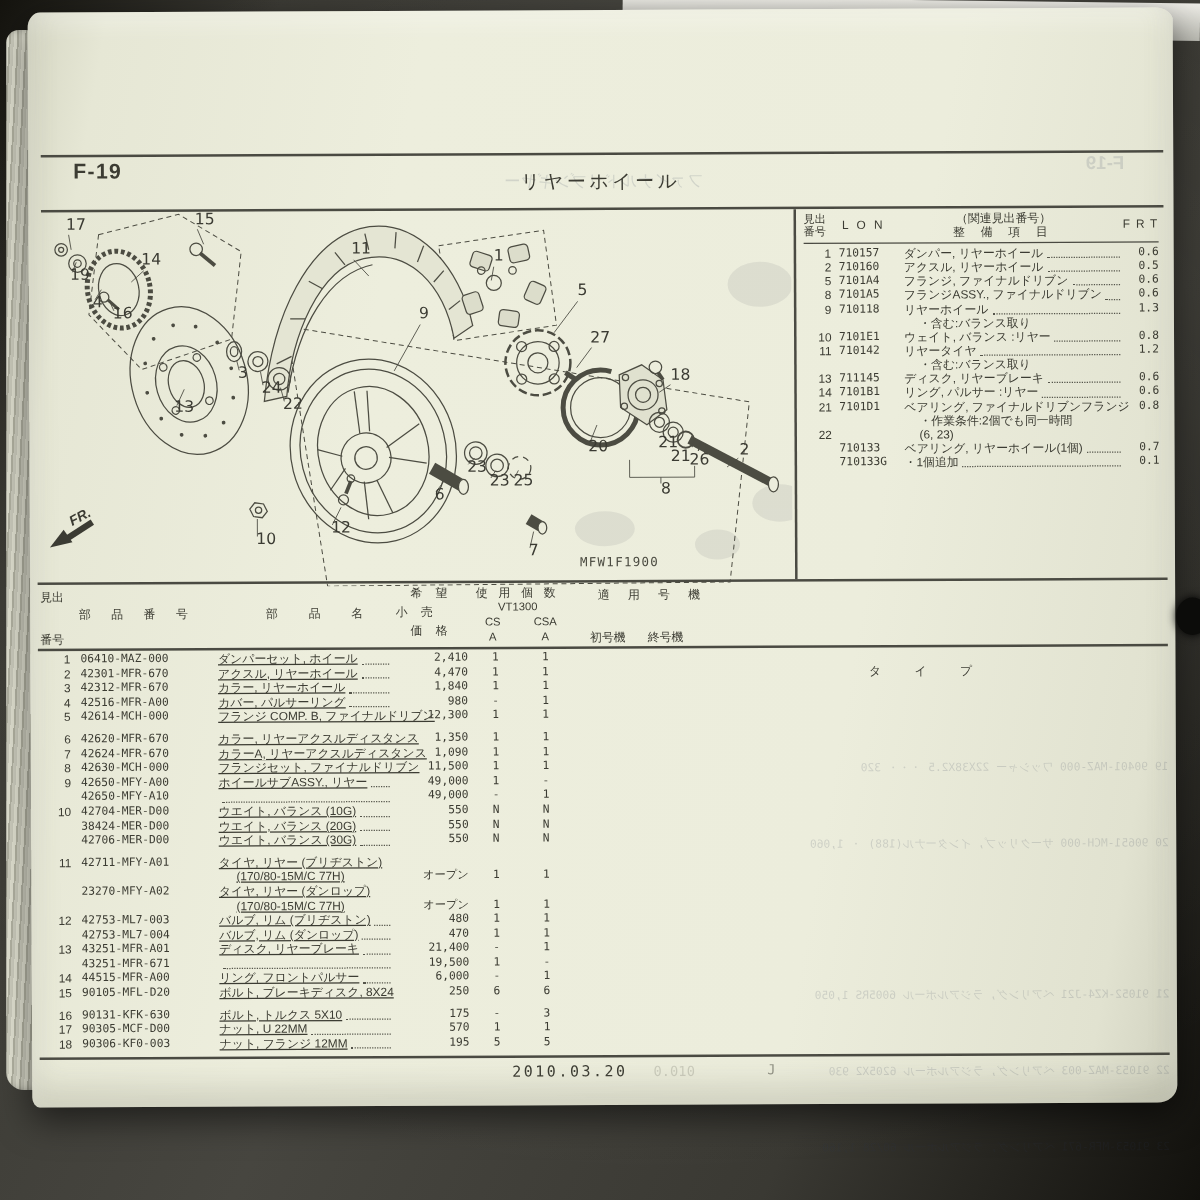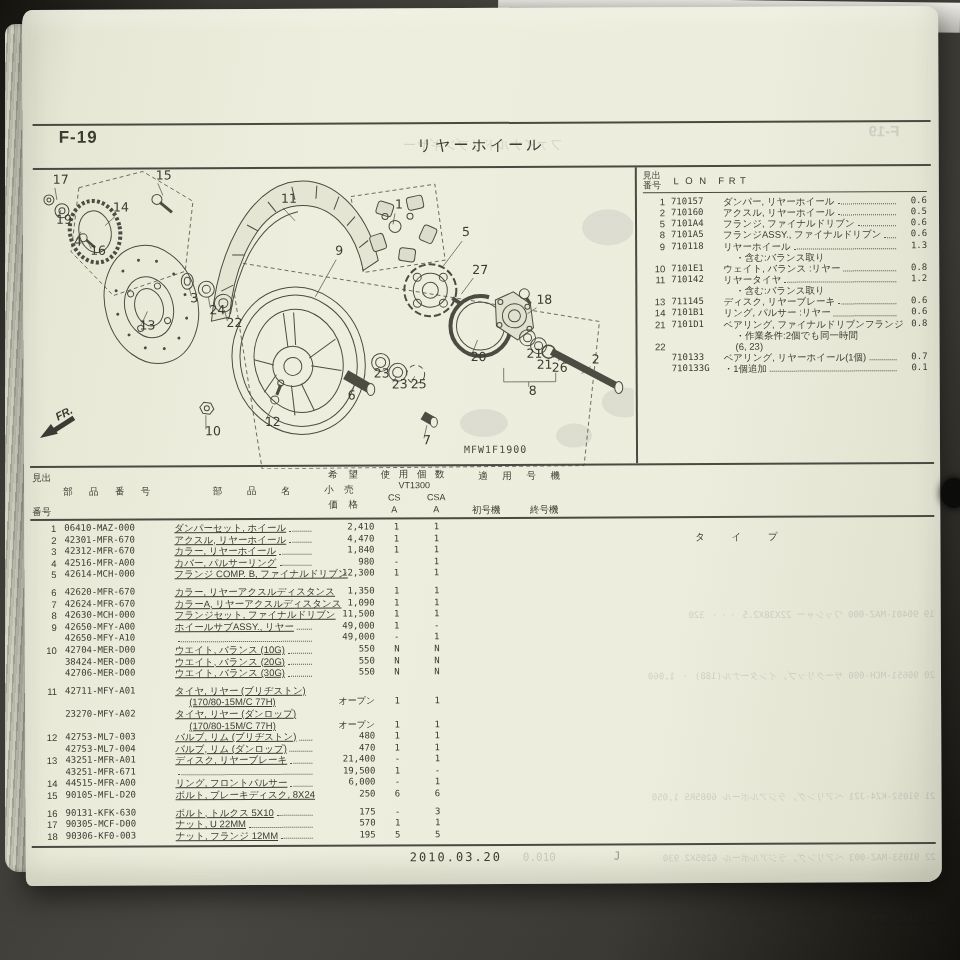--- a/index.html
+++ b/index.html
@@ -52,31 +52,31 @@
   .sub .svc-item{padding-left:12px;}
   .sub .leader, .noleader .leader{border-bottom:none;}
   
   .parts-head{position:absolute;left:8px;top:460px;width:900px;height:50px;font-size:9.5px;}
   .ph{position:absolute;}
   .ph-no1{left:0;top:2px;width:30px;}
   .ph-no2{left:0;top:36px;width:30px;}
   .ph-part{left:22px;top:16px;width:112px;text-align:center;letter-spacing:7px;font-family:Liberation Serif, serif;}
   .ph-name{left:150px;top:16px;width:150px;text-align:center;letter-spacing:11px;}
   .ph-p1{left:292px;top:0;width:42px;text-align:center;letter-spacing:4px;}
-  .ph-p2{left:292px;top:15px;width:42px;text-align:left;letter-spacing:4px;}
+  .ph-p2{left:276px;top:15px;width:42px;text-align:right;letter-spacing:4px;}
   .ph-p3{left:292px;top:30px;width:42px;text-align:center;letter-spacing:4px;}
   .ph-q1{left:338px;top:0;width:88px;text-align:center;letter-spacing:3px;}
   .ph-q2{left:338px;top:12px;width:88px;text-align:center;font-size:9px;}
   .ph-qcs{left:342px;top:24px;width:40px;text-align:center;font-size:9px;}
   .ph-qcsa{left:384px;top:24px;width:40px;text-align:center;font-size:9px;}
   .ph-qa1{left:342px;top:36px;width:40px;text-align:center;font-size:9px;}
   .ph-qa2{left:384px;top:36px;width:40px;text-align:center;font-size:9px;}
   .ph-apply{left:428px;top:2px;width:124px;text-align:center;letter-spacing:6px;}
   .ph-first{left:428px;top:36px;width:52px;text-align:center;}
-  .ph-last{left:486px;top:36px;width:52px;text-align:center;}
+  .ph-last{left:486px;top:36px;width:52px;text-align:left;}
   .ph-type{left:640px;top:16px;width:140px;text-align:center;letter-spacing:12px;margin-top:48px;}
   .parts-rows{position:absolute;left:8px;top:513px;width:900px;font-size:9.5px;}
   .p-row{display:flex;height:11.6px;line-height:11.6px;}
   .p-row.gap{margin-top:6px;}
   .p-no{flex:0 0 24px;text-align:right;}
   .p-part{flex:0 0 110px;padding-left:8px;font-family:"DejaVu Sans Mono",monospace;font-size:9px;}
   .p-namewrap{flex:0 0 140px;display:flex;min-width:0;}
   .p-name{white-space:nowrap;flex:0 0 auto;text-decoration:underline;}
   .indent .p-name{padding-left:14px;}
   .p-price{flex:0 0 60px;text-align:right;font-family:"DejaVu Sans Mono",monospace;font-size:9px;}
@@ -330,20 +330,24 @@
     </g>
   </svg>
 
   <div class="svc">
     <div class="svc-head">
       <div class="c1">
         <div>見出</div>
         <div>番号</div>
       </div>
       <div class="c2">L O N</div>
+      <div class="c3">
+        <div class="l1">（関連見出番号）</div>
+        <div class="l2">整 備 項 目</div>
+      </div>
       <div class="c4">F R T</div>
     </div>
     <div>
 
         <div class="svc-row">
           <div class="svc-no">1</div>
           <div class="svc-lon">710157</div>
           <div class="svc-itemwrap">
             <span class="svc-item">ダンパー, リヤーホイール</span>
             <span class="leader"></span>

